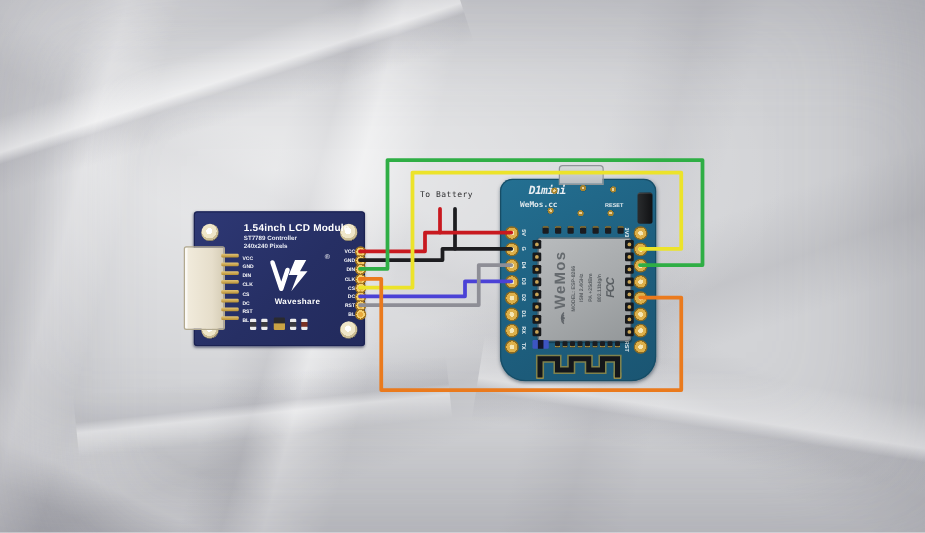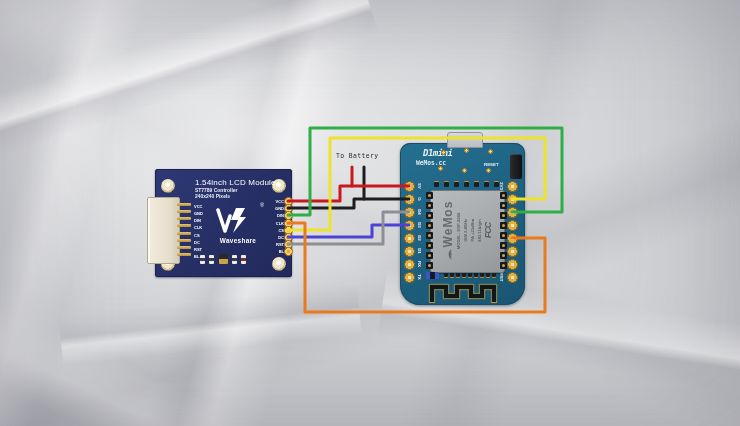--- a/index.html
+++ b/index.html
@@ -17,21 +17,21 @@
       background:linear-gradient(180deg,rgba(255,255,255,0),rgba(255,255,255,.5) 45%,rgba(140,140,150,.18) 60%,rgba(0,0,0,0));}
   .c2{left:380px;top:300px;width:420px;height:70px;transform:rotate(9deg);
       background:linear-gradient(180deg,rgba(255,255,255,0),rgba(255,255,255,.42) 50%,rgba(140,140,150,.16) 66%,rgba(0,0,0,0));}
   .c3{left:60px;top:300px;width:300px;height:50px;transform:rotate(-6deg);
       background:linear-gradient(180deg,rgba(0,0,0,0),rgba(150,150,160,.2) 45%,rgba(255,255,255,.4) 62%,rgba(0,0,0,0));}
 
   
   .lcd{position:absolute;left:155px;top:169px;width:137px;height:108px;background:linear-gradient(135deg,#2e3875,#262f64 55%,#222a5c);border-radius:3px;box-shadow:0 1px 2px rgba(20,25,60,.5), inset 0 0 0 1px #1b2252;}
   .hole{position:absolute;width:14px;height:14px;border-radius:50%;
     background:radial-gradient(circle at 46% 42%, #ffffff 0 22%, #efe6c8 23% 52%, #cdbf96 53% 66%, #8d846a 67% 74%, rgba(15,20,50,.65) 75% 82%, rgba(0,0,0,0) 83%);}
-  .lcd-title{position:absolute;left:40px;top:9px;font-weight:normal;font-size:8px;color:#fff;letter-spacing:.2px;white-space:nowrap;}
+  .lcd-title{position:absolute;left:40px;top:9px;font-weight:bold;font-size:8px;color:#fff;letter-spacing:.2px;white-space:nowrap;}
   .lcd-sub{position:absolute;left:40px;font-weight:bold;font-size:8px;color:#e9ecf5;transform:scale(.62);transform-origin:left top;white-space:nowrap;}
   .logo-wrap{position:absolute;left:52px;top:34px;width:62px;height:46px;text-align:center;}
   .logo-reg{position:absolute;right:4px;top:-2px;font-size:8px;color:#fff;transform:scale(.7);}
   .brand{position:absolute;left:0;right:0;top:34px;font-weight:bold;font-size:8px;color:#fff;transform:scale(.8);letter-spacing:.4px;}
   .ffc{position:absolute;left:-8px;top:28px;width:31px;height:65px;background:linear-gradient(90deg,#f2ecdd,#e6decb 70%,#d6cdb6);border:1px solid #b2a98f;border-radius:2px;box-shadow:inset 2px 0 0 rgba(255,255,255,.7);}
   .fpin{position:absolute;left:22px;width:14px;height:3px;background:linear-gradient(180deg,#e3c578,#b78f33);border-radius:1px;}
   .lcd-lab-l{position:absolute;left:39px;width:40px;text-align:left;font-weight:bold;font-size:8px;color:#fff;transform:scale(.5);transform-origin:left center;white-space:nowrap;}
   .lcd-lab-r{position:absolute;left:89px;width:40px;text-align:right;font-weight:bold;font-size:8px;color:#fff;transform:scale(.5);transform-origin:right center;white-space:nowrap;}
   .lcd-pad{position:absolute;left:129px;width:9px;height:9px;border-radius:50%;
     background:radial-gradient(circle, #e8a93c 0 30%, #f4cf6f 31% 52%, #a4761f 53% 78%, rgba(0,0,0,.4) 79% 88%, rgba(0,0,0,0) 89%);}

